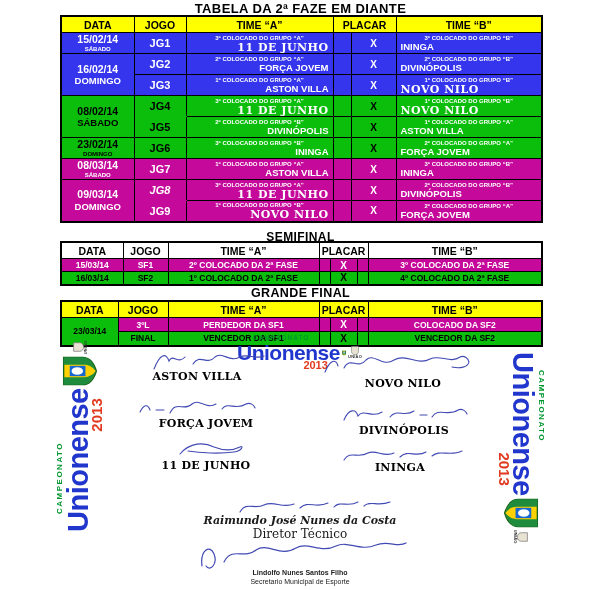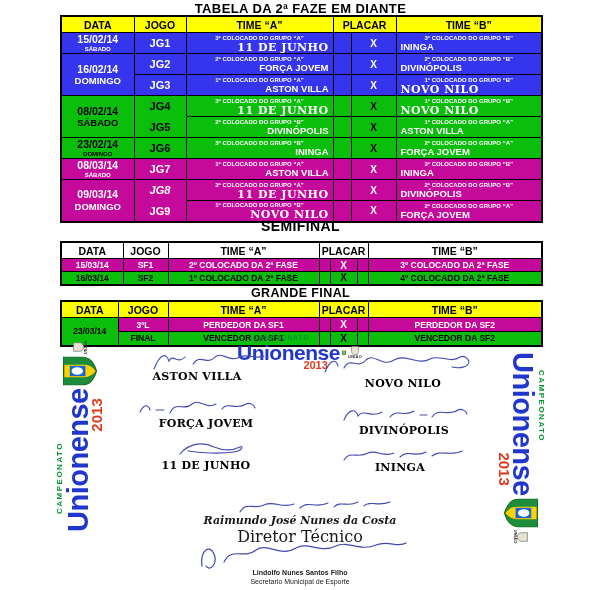--- a/index.html
+++ b/index.html
@@ -46,21 +46,21 @@
   td.cell-line{font-size:8.5px;font-weight:bold;text-align:center;white-space:nowrap;}
   td.cell-sdate{font-size:8.5px;font-weight:bold;text-align:center;}
 
   
   .abs{position:absolute;}
   .teamlabel{position:absolute;width:140px;text-align:center;font-family:"DejaVu Serif",serif;
     font-weight:bold;font-size:11px;color:#000;letter-spacing:.3px;white-space:nowrap;}
   .official-name{position:absolute;left:150px;width:300px;text-align:center;font-family:"DejaVu Serif",serif;
     font-style:italic;font-weight:bold;font-size:11px;color:#1a1a1a;}
   .official-role{position:absolute;left:150px;width:300px;text-align:center;font-family:"DejaVu Serif",serif;
-    font-size:16px;color:#1a1a1a;}
+    font-size:12px;color:#1a1a1a;}
   .official-name2{position:absolute;left:150px;width:300px;text-align:center;font-weight:bold;font-size:7px;color:#222;}
   .official-role2{position:absolute;left:150px;width:300px;text-align:center;font-size:7px;color:#222;}
 
   .sig{position:absolute;}
   .sig svg{display:block;}
 
   .logo-inner{display:flex;align-items:center;gap:2px;line-height:1;}
   .lt-campeonato{font-weight:bold;color:#00962e;}
   .lt-name{font-weight:bold;color:#2036cc;letter-spacing:-.5px;}
   .lt-year{font-weight:bold;color:#e13a1f;text-align:right;}
@@ -79,21 +79,21 @@
   .vlogo .lt-campeonato{font-size:8px;letter-spacing:1.5px;margin-left:18px;}
   .vlogo .lt-name{font-size:29px;}
   .vlogo .lt-year{font-size:15px;margin:-4px 10px 0 0;}
 </style>
 </head>
 <body>
 
 <div class="sheet">
 
   <div class="sec-title" style="top:1px;">TABELA DA 2ª FAZE EM DIANTE</div>
-  <div class="sec-title" style="top:218px;font-size:14px;">SEMIFINAL</div>
+  <div class="sec-title" style="top:230px;font-size:12px;">SEMIFINAL</div>
   <div class="sec-title" style="top:286px;font-size:12.5px;">GRANDE FINAL</div>
 
   <table class="sched" style="top:15px;">
     <colgroup>
       <col style="width:73px">
         <col style="width:52px">
         <col style="width:147px">
       <col style="width:18px">
         <col style="width:45px">
         <col style="width:146px">
@@ -313,21 +313,21 @@
         </tr>
       </thead>
     <tbody id="final-body">
         <tr class="frow bg-magenta">
           <td class="cell-sdate cell-date" rowspan="2" style="background: rgb(11, 190, 11); color: rgb(0, 0, 0);">23/03/14</td>
           <td class="cell-line cell-jogo">3ºL</td>
           <td class="cell-line">PERDEDOR DA SF1</td>
           <td class="cell-blank"></td>
           <td class="cell-x">X</td>
           <td class="cell-blank"></td>
-          <td class="cell-line">PERDEDOR DA SF2</td>
+          <td class="cell-line">COLOCADO DA SF2</td>
         </tr>
         <tr class="frow bg-green ink-black">
           <td class="cell-line cell-jogo">FINAL</td>
           <td class="cell-line">VENCEDOR DA SF1</td>
           <td class="cell-blank"></td>
           <td class="cell-x">X</td>
           <td class="cell-blank"></td>
           <td class="cell-line">VENCEDOR DA SF2</td>
         </tr>
       </tbody>

